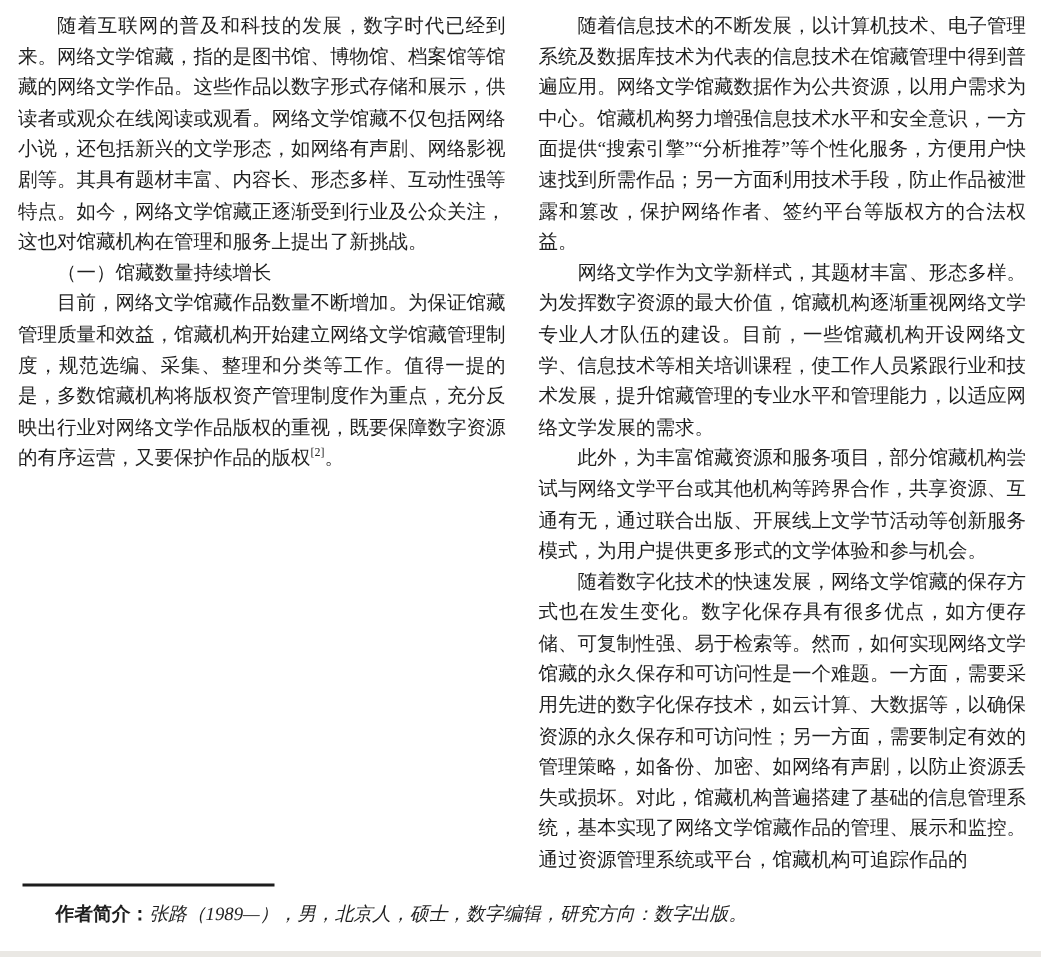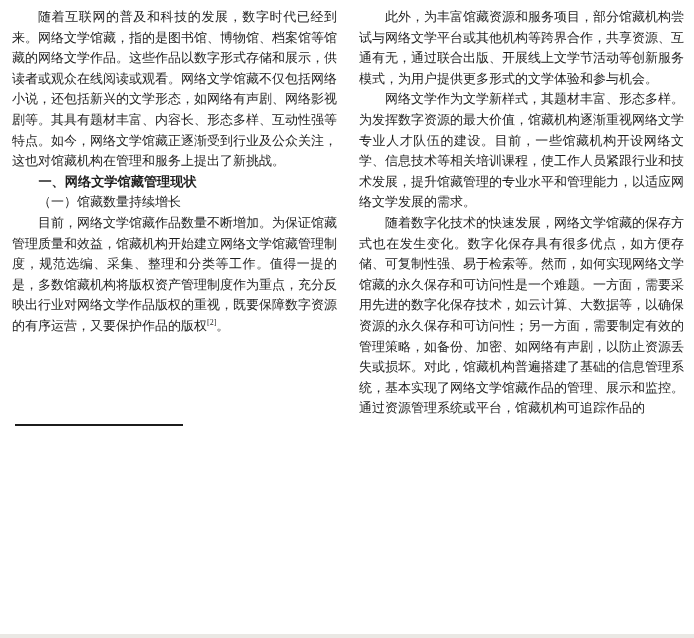--- a/index.html
+++ b/index.html
@@ -86,32 +86,33 @@
 </style>
 </head>
 <body>
 
 <div class="doc">
 
   <div class="cols">
 
     <div class="col">
       <p class="body">随着互联网的普及和科技的发展，数字时代已经到来。网络文学馆藏，指的是图书馆、博物馆、档案馆等馆藏的网络文学作品。这些作品以数字形式存储和展示，供读者或观众在线阅读或观看。网络文学馆藏不仅包括网络小说，还包括新兴的文学形态，如网络有声剧、网络影视剧等。其具有题材丰富、内容长、形态多样、互动性强等特点。如今，网络文学馆藏正逐渐受到行业及公众关注，这也对馆藏机构在管理和服务上提出了新挑战。</p>
-      <p class="h1">一、网络文学馆藏管理现状</p>
       <p class="h2">（一）馆藏数量持续增长</p>
       <p class="body"><span>目前，网络文学馆藏作品数量不断增加。为保证馆藏管理质量和效益，馆藏机构开始建立网络文学馆藏管理制度，规范选编、采集、整理和分类等工作。值得一提的是，多数馆藏机构将版权资产管理制度作为重点，充分反映出行业对网络文学作品版权的重视，既要保障数字资源的有序运营，又要保护作品的版权</span><sup class="cite">[2]</sup><span>。</span></p>
     </div>
 
     <div class="col">
+      <p class="body">随着信息技术的不断发展，以计算机技术、电子管理系统及数据库技术为代表的信息技术在馆藏管理中得到普遍应用。网络文学馆藏数据作为公共资源，以用户需求为中心。馆藏机构努力增强信息技术水平和安全意识，一方面提供“搜索引擎”“分析推荐”等个性化服务，方便用户快速找到所需作品；另一方面利用技术手段，防止作品被泄露和篡改，保护网络作者、签约平台等版权方的合法权益。</p>
+      <p class="body">网络文学作为文学新样式，其题材丰富、形态多样。为发挥数字资源的最大价值，馆藏机构逐渐重视网络文学专业人才队伍的建设。目前，一些馆藏机构开设网络文学、信息技术等相关培训课程，使工作人员紧跟行业和技术发展，提升馆藏管理的专业水平和管理能力，以适应网络文学发展的需求。</p>
       <p class="body">此外，为丰富馆藏资源和服务项目，部分馆藏机构尝试与网络文学平台或其他机构等跨界合作，共享资源、互通有无，通过联合出版、开展线上文学节活动等创新服务模式，为用户提供更多形式的文学体验和参与机会。</p>
-      <p class="body">网络文学作为文学新样式，其题材丰富、形态多样。为发挥数字资源的最大价值，馆藏机构逐渐重视网络文学专业人才队伍的建设。目前，一些馆藏机构开设网络文学、信息技术等相关培训课程，使工作人员紧跟行业和技术发展，提升馆藏管理的专业水平和管理能力，以适应网络文学发展的需求。</p>
       <p class="body">随着数字化技术的快速发展，网络文学馆藏的保存方式也在发生变化。数字化保存具有很多优点，如方便存储、可复制性强、易于检索等。然而，如何实现网络文学馆藏的永久保存和可访问性是一个难题。一方面，需要采用先进的数字化保存技术，如云计算、大数据等，以确保资源的永久保存和可访问性；另一方面，需要制定有效的管理策略，如备份、加密、如网络有声剧，以防止资源丢失或损坏。对此，馆藏机构普遍搭建了基础的信息管理系统，基本实现了网络文学馆藏作品的管理、展示和监控。通过资源管理系统或平台，馆藏机构可追踪作品的</p>
     </div>
 
   </div>
 
   <div class="footnote">
     <div class="footnote-rule"></div>
+    <p class="author-bio"><span class="bio-label">作者简介：</span><span class="bio-text">张路（1989—），男，北京人，硕士，数字编辑，研究方向：数字出版。</span></p>
   </div>
 
   <div class="page-bottom-edge"></div>
 
 </div>
 
 </body></html>

